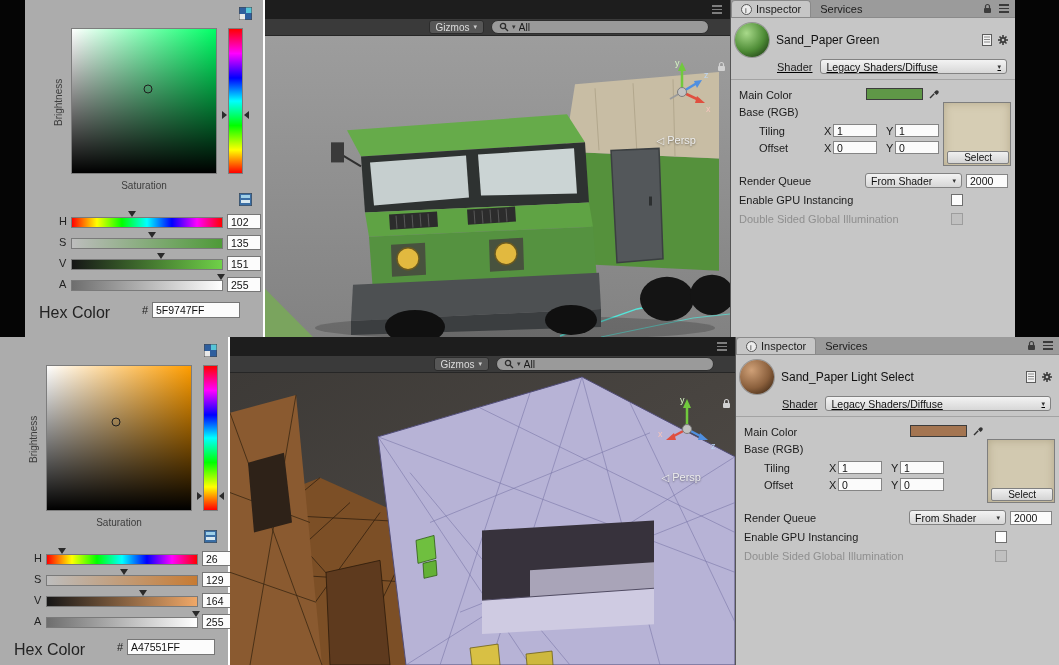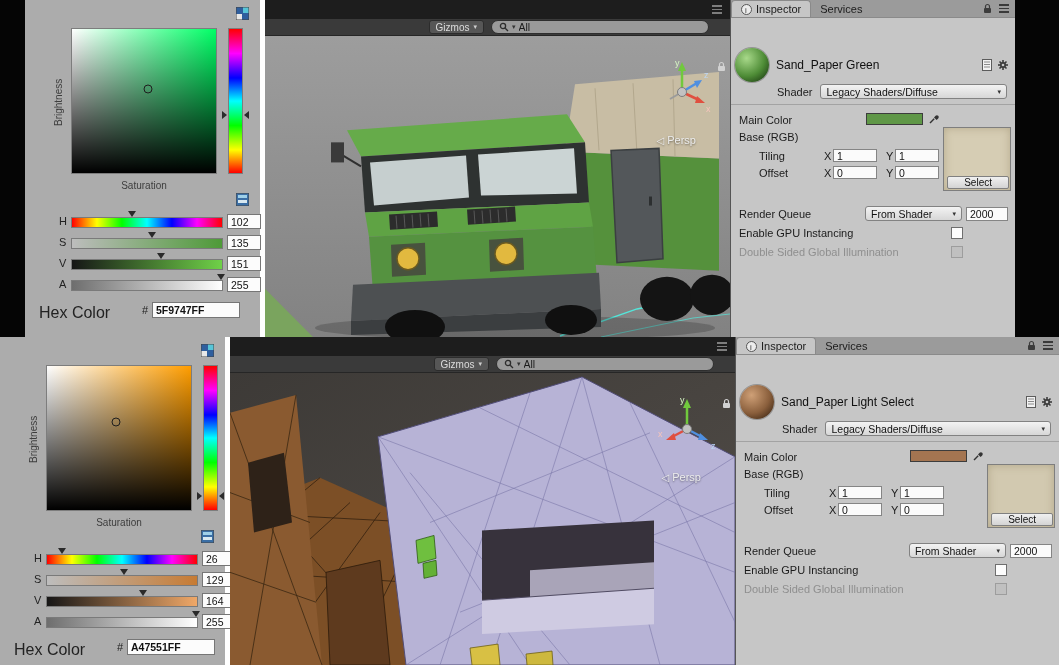--- a/index.html
+++ b/index.html
@@ -9,21 +9,21 @@
   #pane-top { top:0; height:337px; }
   #pane-bottom { top:337px; height:328px; }
 
   
   .pane-top    { --hue-color:hsl(144,100%,50%); --s-end:#4e9a38; --v-end:#6fd148; --mat-color:#5F9747; --tex-color:#d6cdb4; }
   .pane-bottom { --hue-color:hsl(37,100%,50%);  --s-end:#c77b33; --v-end:#f0a868; --mat-color:#A47551; --tex-color:#d2c9b0; }
 
   .black-strip { background:#050505; }
 
   
-  .picker { position:relative; background:#acacac; flex:0 0 auto; border-right:5px solid #ffffff; }
+  .picker { position:relative; background:#acacac; flex:0 0 auto; border-right:2px solid #ffffff; }
   .pane-top .picker { width:240px; }
   .pane-bottom .picker { width:230px; }
 
   .sv-box { position:absolute; left:46px; top:28px; width:146px; height:146px; border:1px solid #7d7d7d;
             background:linear-gradient(to top,#000,rgba(0,0,0,0)), linear-gradient(to right,#fff,var(--hue-color)); }
   .sv-marker { position:absolute; width:9px; height:9px; border:1.5px solid #1e1e1e; border-radius:50%; transform:translate(-50%,-50%); }
   .brightness-label { position:absolute; left:28px; top:38px; height:128px; writing-mode:vertical-rl; transform:rotate(180deg);
                       font-size:10px; color:#3d3d3d; text-align:center; }
   .saturation-label { position:absolute; left:46px; top:180px; width:146px; text-align:center; font-size:10px; color:#3d3d3d; }
   .hue-bar { position:absolute; left:203px; top:28px; width:15px; height:146px; border:1px solid #7d7d7d;
@@ -45,21 +45,21 @@
   .track-a { background:linear-gradient(to right,#6e6e6e,#ffffff); }
   .slider-thumb { position:absolute; top:-7px; left:var(--pos); transform:translateX(-50%); width:0; height:0;
                   border-left:4px solid transparent; border-right:4px solid transparent; border-top:6px solid #2a2a2a; }
   .slider-value { position:absolute; left:202px; top:2px; width:34px; height:15px; font-size:10.5px;
                   border:1px solid #767676; background:#fcfcfc; padding:0 3px; color:#111; }
 
   .hex-row { position:absolute; left:0; right:0; top:302px; height:18px; }
   .hex-label { position:absolute; left:14px; top:2px; font-size:16px; color:#222; }
   .hex-prefix { position:absolute; left:117px; top:2px; font-size:11px; color:#222; }
   .hex-input { position:absolute; left:127px; top:0; width:88px; height:16px; font-size:10.5px;
-               border:1px solid #767676; background:#fcfcfc; padding:0 3px; color:#111;font-weight:bold; }
+               border:1px solid #767676; background:#fcfcfc; padding:0 3px; color:#111; }
 
   
   .scene { flex:1 1 auto; display:flex; flex-direction:column; position:relative; min-width:0; }
   .scene-topband { height:19px; background:#1d1d1d; display:flex; align-items:center; justify-content:flex-end; padding-right:8px; }
   .scene-toolbar { height:17px; background:#3a3a3a; display:flex; align-items:center; gap:7px; padding:0 21px; border-bottom:1px solid #262626; }
   .toolbar-spacer { flex:1; }
   .gizmos-btn { height:14px; background:#565656; border:1px solid #2c2c2c; border-radius:3px; color:#dcdcdc;
                 font-size:10px; display:flex; align-items:center; gap:4px; padding:0 6px; }
   .gizmos-btn .caret, .search-pill .caret { font-size:7px; color:#cfcfcf; }
   .search-pill { width:218px; height:14px; background:#9a9a9a; border-radius:8px; display:flex; align-items:center;
@@ -77,28 +77,28 @@
   
   .inspector { flex:0 0 auto; background:#c6c6c6; display:flex; flex-direction:column; position:relative; border-left:1px solid #555; }
   .pane-top .inspector { width:285px; }
   .pane-bottom .inspector { width:324px; }
 
   .insp-tabbar { height:18px; background:#9b9b9b; display:flex; align-items:stretch; border-bottom:1px solid #8a8a8a; }
   .insp-tab { display:flex; align-items:center; gap:4px; padding:0 9px; font-size:11px; color:#1c1c1c; }
   .insp-tab.active { background:#c6c6c6; border-radius:4px 4px 0 0; border:1px solid #8a8a8a; border-bottom:none; }
   .tabbar-icons { margin-left:auto; display:flex; align-items:center; gap:7px; padding-right:6px; }
 
-  .insp-header { padding:12px 4px 2px 4px; border-bottom:1px solid #a3a3a3;margin-top:18px; }
+  .insp-header { padding:5px 4px 2px 4px; border-bottom:1px solid #a3a3a3; }
   .mat-row { display:flex; align-items:center; gap:7px; }
   .mat-sphere { width:34px; height:34px; border-radius:50%; flex:0 0 auto; box-shadow:0 0 0 1px rgba(0,0,0,.25); }
   .pane-top .mat-sphere { background:radial-gradient(circle at 34% 30%, #a8d98a, #4e8c36 55%, #17320f 95%); }
   .pane-bottom .mat-sphere { background:radial-gradient(circle at 34% 30%, #cfa077, #8a5f3c 55%, #331f0e 95%); }
   .mat-name { flex:1; font-size:12px; color:#101010; white-space:nowrap; overflow:hidden; }
   .header-icons { display:flex; align-items:center; gap:5px; padding-right:2px; }
-  .shader-row { display:flex; align-items:center; gap:8px; margin:2px 4px 3px 42px; }
+  .shader-row { display:flex; align-items:center; gap:8px; margin:2px 4px 3px 42px;text-decoration:underline; }
   .shader-label { font-size:11px; color:#1c1c1c; }
   .dropdown { height:15px; background:linear-gradient(#f3f3f3,#d7d7d7); border:1px solid #828282; border-radius:3px;
               font-size:10.5px; color:#111; display:flex; align-items:center; padding:0 5px; gap:4px; }
   .dropdown .dd-caret { margin-left:auto; font-size:7px; color:#333; }
   .shader-dropdown { flex:1; min-width:0; }
   .shader-dropdown span:first-child { overflow:hidden; white-space:nowrap; }
 
   .insp-body { position:relative; padding-top:6px; font-size:11px; color:#1b1b1b; }
   .prop-row { position:relative; height:17px; display:flex; align-items:center; padding-left:8px; }
   .indent { padding-left:28px;align-items:flex-end; }
@@ -106,21 +106,21 @@
                   border:1px solid #3c3c3c; }
   .eyedropper { position:absolute; right:74px; top:1px; }
   .texture-block { position:absolute; top:22px; right:4px; width:68px; height:64px; background:var(--tex-color);
                    border:1px solid #7e7e7e; box-shadow:inset 0 0 8px rgba(120,105,70,.35); }
   .select-btn { position:absolute; right:1px; bottom:1px; height:13px; font-size:10px; background:linear-gradient(#f0f0f0,#d4d4d4);
                 border:1px solid #808080; border-radius:2px; padding:0 16px; color:#111; line-height:11px; }
   .axis-label { width:9px; margin-left:9px; }
   .axis-label:first-of-type { margin-left:6px; }
   .axis-field { width:44px; height:13px; font-size:10.5px; border:1px solid #858585; background:#fbfbfb; padding:0 3px; color:#111; }
   .tile-label { width:56px; }
-  .rq-row { margin-top:26px; }
+  .rq-row { margin-top:18px; }
   .rq-row .prop-label { flex:1; }
   .rq-dropdown { width:97px; flex:0 0 auto; }
   .rq-value { width:42px; height:14px; font-size:10.5px; border:1px solid #858585; background:#fbfbfb; padding:0 3px;
               color:#111; margin-left:4px; margin-right:7px; }
   .check-row { margin-top:2px; }
   .check-row .prop-label { flex:1; }
   .checkbox { width:12px; height:12px; background:#fdfdfd; border:1px solid #6f6f6f; margin-right:52px; flex:0 0 auto; }
   .check-row.disabled .prop-label { color:#8f8f8f; }
   .checkbox.disabled { background:#c0c0c0; border-color:#9d9d9d; }
 

